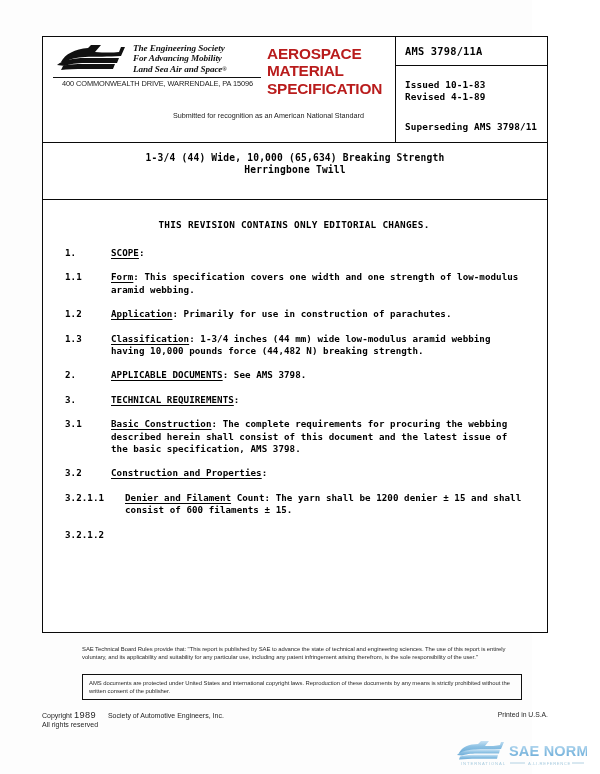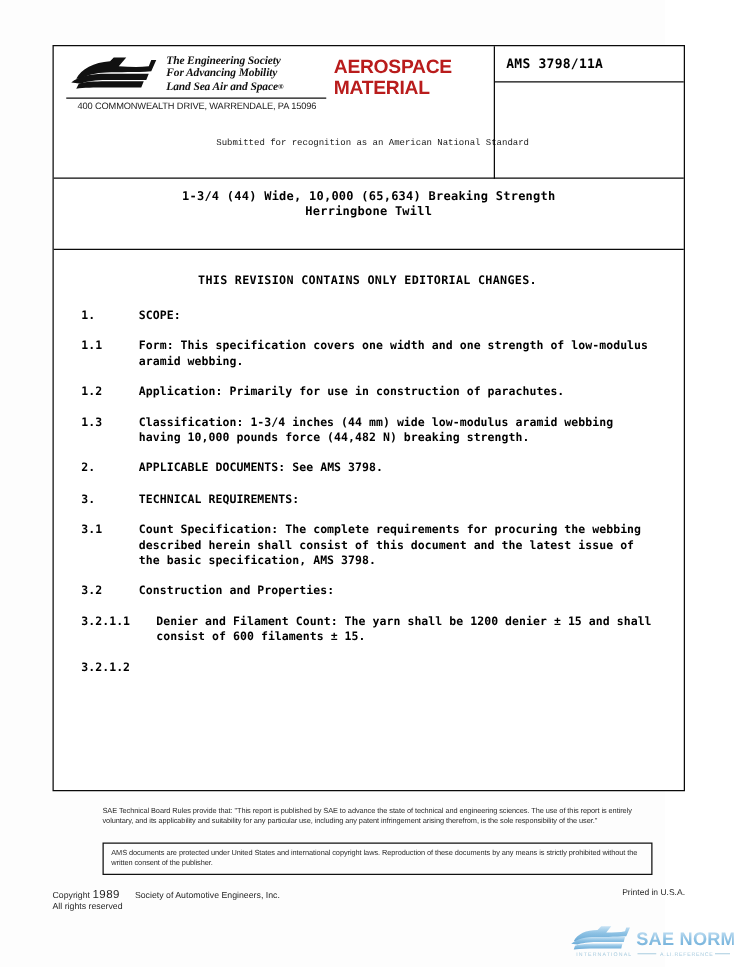--- a/index.html
+++ b/index.html
@@ -87,21 +87,21 @@
     letter-spacing: -0.1px;
     color: #1a1a1a;
     text-align: center;
     white-space: nowrap;
     padding-left: 1px;
   }
   .submitted-line {
     position: absolute;
     left: 130px;
     top: 74px;
-    font-family: Liberation Mono, monospace;
+    font-family: Liberation Sans, sans-serif;
     font-size: 7.2px;
     color: #1a1a1a;
     white-space: nowrap;
   }
 
   .hdr-title {
     position: absolute;
     left: 224px;
     top: 8px;
     font-family: "Liberation Sans", sans-serif;
@@ -208,20 +208,21 @@
   .para-num {
     flex: 0 0 auto;
     width: 46px;
     white-space: nowrap;
   }
   .para-num.wide { width: 60px; }
   .para-body {
     flex: 1 1 auto;
   }
   .para-body .u {
+    text-decoration: underline;
     text-underline-offset: 1.5px;
   }
 
   
   .footer-legal {
     position: absolute;
     left: 82px;
     top: 645px;
     width: 440px;
     font-family: "Liberation Sans", sans-serif;
@@ -299,28 +300,34 @@
             <div class="eng-society"><span>Land Sea Air and Space</span><span class="reg-mark">®</span></div>
           </span>
         </div>
         <div class="addr-rule"></div>
         <div class="sae-address">400 COMMONWEALTH DRIVE, WARRENDALE, PA 15096</div>
       </div>
 
       <div class="hdr-title">
         <div>AEROSPACE</div>
         <div>MATERIAL</div>
+        <div>SPECIFICATION</div>
       </div>
 
       <div class="submitted-line">Submitted for recognition as an American National Standard</div>
 
       <div class="hdr-right">
         <div class="num-box">
           <span class="ams-no">AMS 3798/11A</span>
         </div>
+        <div class="date-box">
+          <div class="date-line">Issued  10-1-83</div>
+          <div class="date-line">Revised 4-1-89</div>
+          <div class="supersede-line">Superseding AMS 3798/11</div>
+        </div>
       </div>
     </div>
 
     <div class="title-block">
       <div class="title-line">1-3/4 (44) Wide, 10,000 (65,634) Breaking Strength</div>
       <div class="title-line">Herringbone Twill</div>
     </div>
 
     <div class="body-block">
       <div class="revision-note">THIS REVISION CONTAINS ONLY EDITORIAL CHANGES.</div>
@@ -344,21 +351,21 @@
           <div class="para">
             <span class="para-num">2.</span>
             <span class="para-body"><span class="u">APPLICABLE DOCUMENTS</span><span>:  See AMS 3798.</span></span>
           </div>
           <div class="para">
             <span class="para-num">3.</span>
             <span class="para-body"><span class="u">TECHNICAL REQUIREMENTS</span><span>:</span></span>
           </div>
           <div class="para">
             <span class="para-num">3.1</span>
-            <span class="para-body"><span class="u">Count Specification</span><span>:  The complete requirements for procuring the webbing described herein shall consist of this document and the latest issue of the basic specification, AMS 3798.</span></span>
+            <span class="para-body"><span class="u">Basic Construction</span><span>:  The complete requirements for procuring the webbing described herein shall consist of this document and the latest issue of the basic specification, AMS 3798.</span></span>
           </div>
           <div class="para">
             <span class="para-num">3.2</span>
             <span class="para-body"><span class="u">Construction and Properties</span><span>:</span></span>
           </div>
           <div class="para">
             <span class="para-num wide">3.2.1.1</span>
             <span class="para-body"><span class="u">Denier and Filament</span><span> Count:  The yarn shall be 1200 denier ± 15 and shall consist of 600 filaments ± 15.</span></span>
           </div>
           <div class="para">

